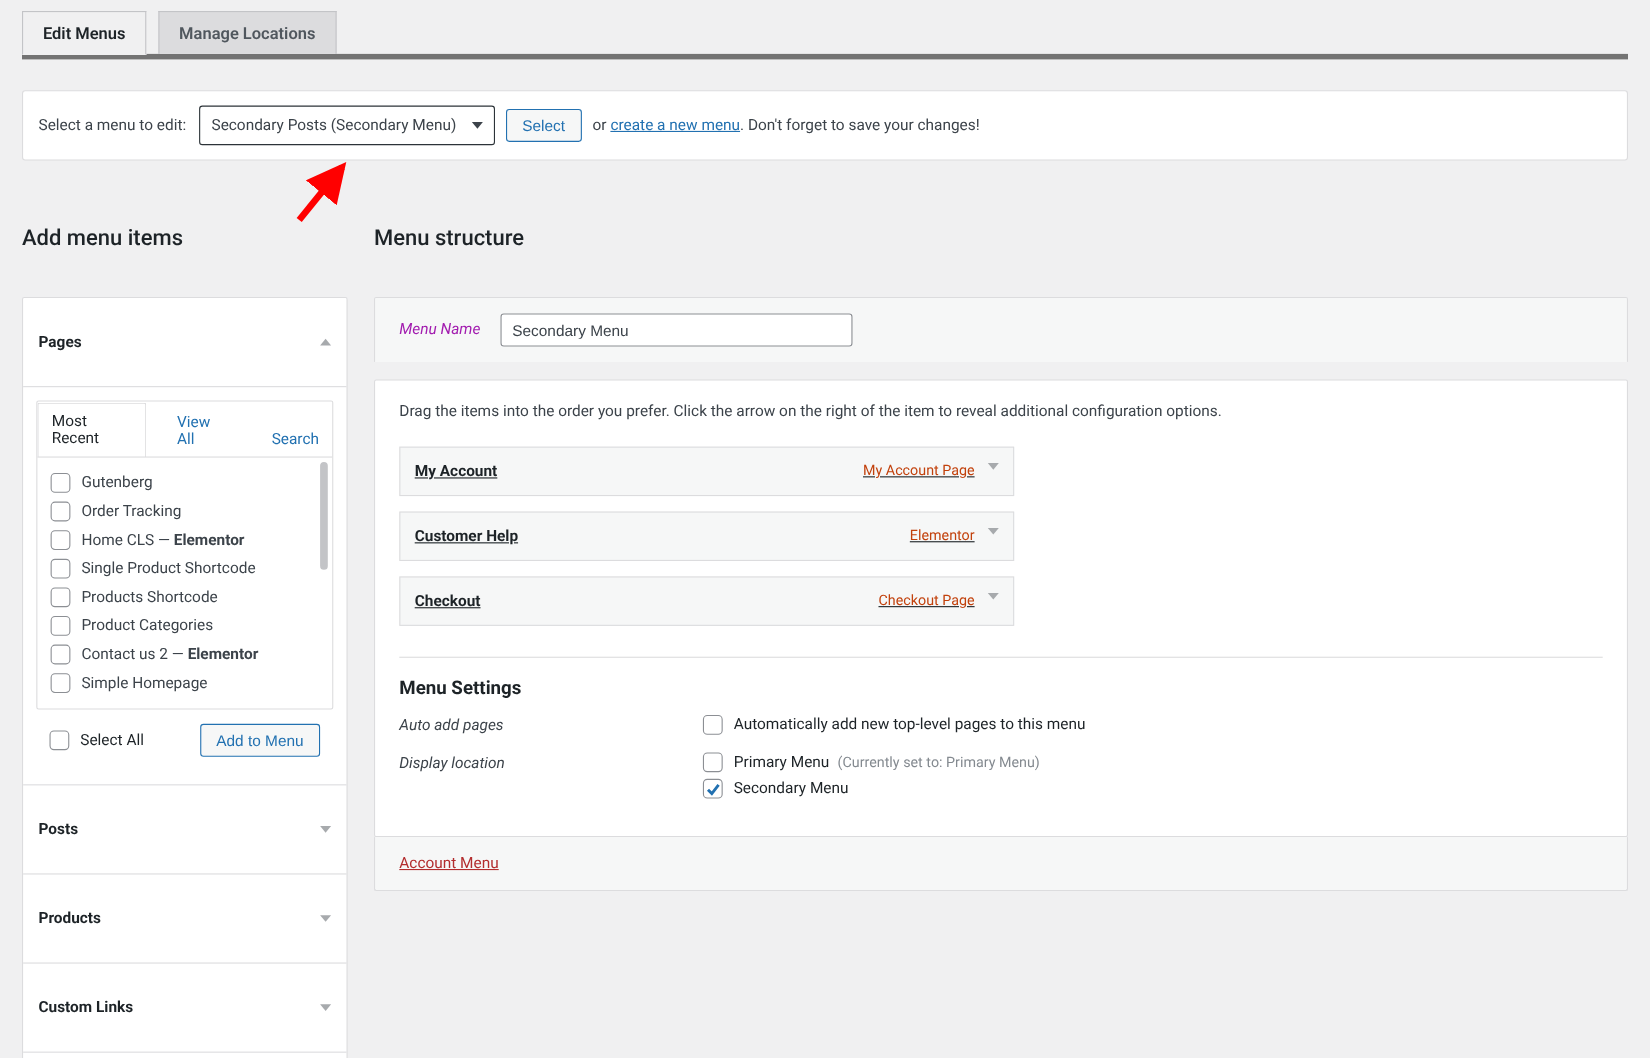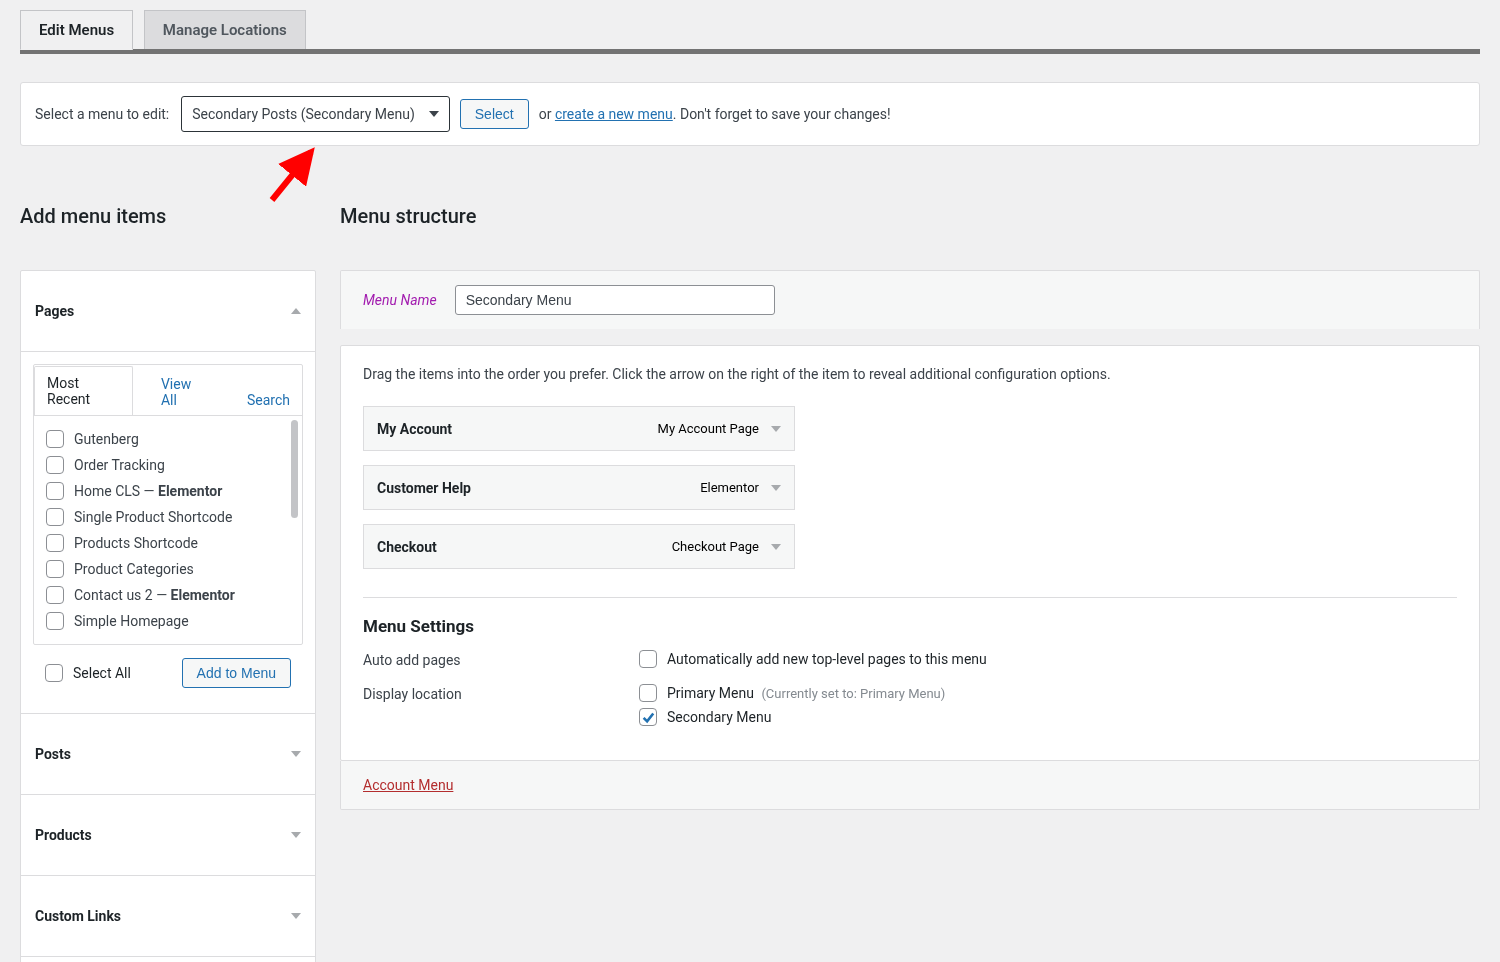--- a/index.html
+++ b/index.html
@@ -133,31 +133,32 @@
   .menu-name-row { display: flex; align-items: center; gap: 18px; margin-top: 44px;}
   .menu-name-row label { font-style: italic; font-size: 14px; color:#a21caf; }
   .text-input {
     border: 1px solid #8c8f94; border-radius: 3px; padding: 6px 10px; font-size: 14px; width: 320px; color:#3c434a; background:#fff;
   }
   .menu-body { background: #fff; border: 1px solid #dcdcde; border-radius: 2px; margin-top: 16px; padding: 20px 22px 18px 22px;}
   .instr { font-size: 14px; color:#3c434a; margin: 0 0 24px 0; }
   .menu-item {
     display: flex; align-items: center; justify-content: space-between;
     border: 1px solid #dcdcde; background: #f6f7f7;
-    width: 432px; height: 45px; padding: 0 13px; margin-bottom: 14px; font-size: 14px;
+    width: 559px; height: 45px; padding: 0 13px; margin-bottom: 14px; font-size: 14px;
     cursor: grab;
+    text-decoration: underline;
   }
   .menu-item .mi-left { font-weight: 700; }
-  .menu-item .mi-right { display: flex; align-items: center; gap: 12px; color: #000000; font-size: 13px;}
+  .menu-item .mi-right { display: flex; align-items: flex-start; gap: 12px; color: #c2410c; font-size: 13px;}
   .menu-item .tri.down { width: 0; height: 0; border-left: 5px solid transparent; border-right: 5px solid transparent; border-top: 6px solid #a7aaad; }
 
   hr.sep { border: none; border-top: 1px solid #dcdcde; margin: 28px 0 18px 0; }
   h3.section-title { font-size: 17px; font-weight: 700; margin: 0 0 14px 0; }
   .settings-row { display: flex; align-items: flex-start; font-size: 14px; color:#3c434a; margin-bottom: 10px; }
-  .settings-row .slabel { width: 276px; color:#3c434a; padding-top: 2px;}
+  .settings-row .slabel { width: 276px; font-style: italic; color:#3c434a; padding-top: 2px;}
   .settings-row .svalue { flex: 1; }
   .svalue .opt { display: flex; align-items: center; gap: 10px; margin-bottom: 6px; color:#1d2327;}
   .svalue .note { color: #848a90; font-size: 13px; margin-left: 4px;}
   .cbx.checked svg { display: block; }
   .cbx svg { display: none; width: 14px; height: 14px; stroke: #2271b1; stroke-width: 3; fill: none; }
   .delete-link { color: #b32d2e; text-decoration: underline; font-size: 14px; cursor: pointer; display:inline-block;}
   .menu-footer { border: 1px solid #dcdcde; border-top: none; background:#f6f7f7; padding: 16px 22px; border-radius: 0 0 2px 2px;}
 </style>
 </head>
 <body>

